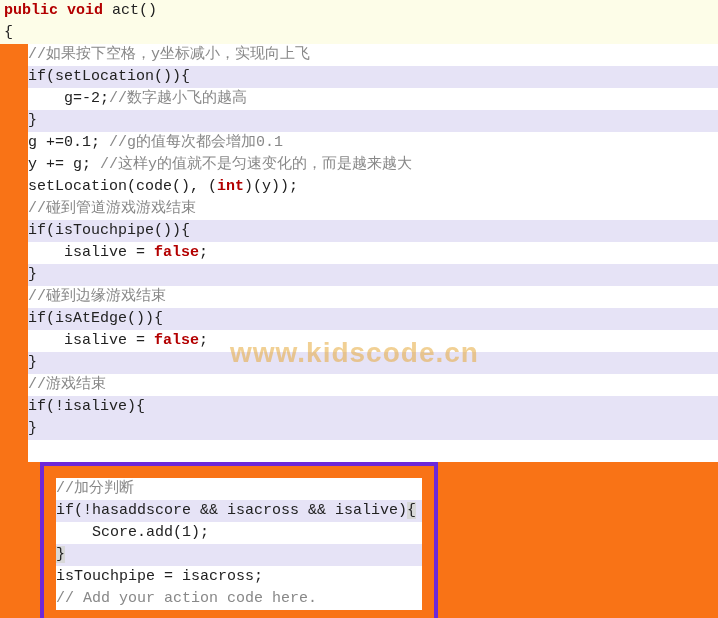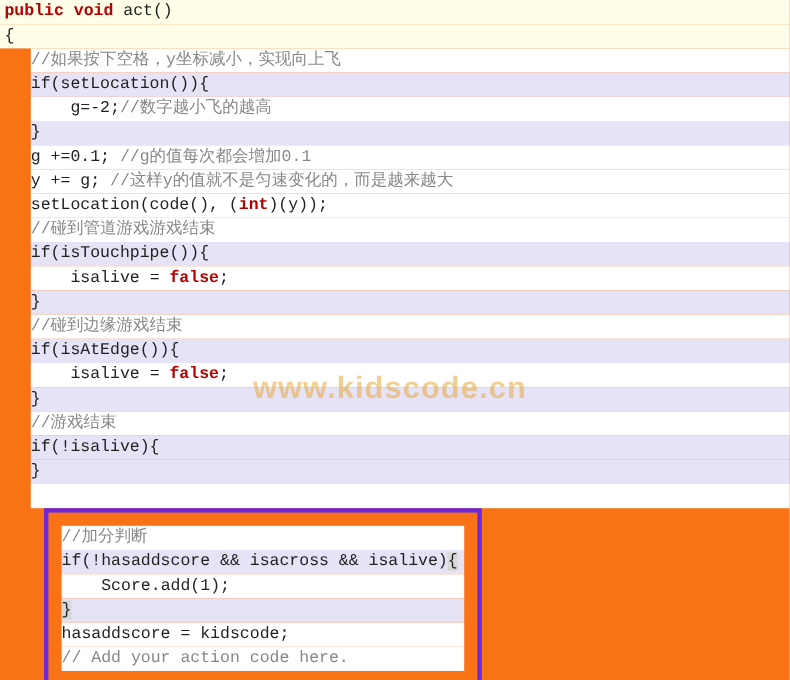--- a/index.html
+++ b/index.html
@@ -90,20 +90,20 @@
     <div class="line bk-lav txt">}</div>
 
     <div class="line bk-white" style="height:6px"></div>
   </div>
 
   <div class="redbox">
     <div class="line bk-white"><span class="cm">//加分判断</span></div>
     <div class="line bk-lav"><span class="txt">if(!hasaddscore &amp;&amp; isacross &amp;&amp; isalive)</span><span class="txt brace-sel">{</span></div>
     <div class="line bk-white"><span class="txt">    </span><span class="txt">Score.add(1);</span></div>
     <div class="line bk-lav"><span class="txt brace-sel">}</span></div>
-    <div class="line bk-white txt">hasaddscore = kidscode;</div>
+    <div class="line bk-white txt">isTouchpipe = isacross;</div>
     <div class="line bk-white"><span class="cm">// Add your action code here.</span></div>
   </div>
 
 </div>
 
 <div class="watermark">www.kidscode.cn</div>
 </div>
 
 </body></html>

